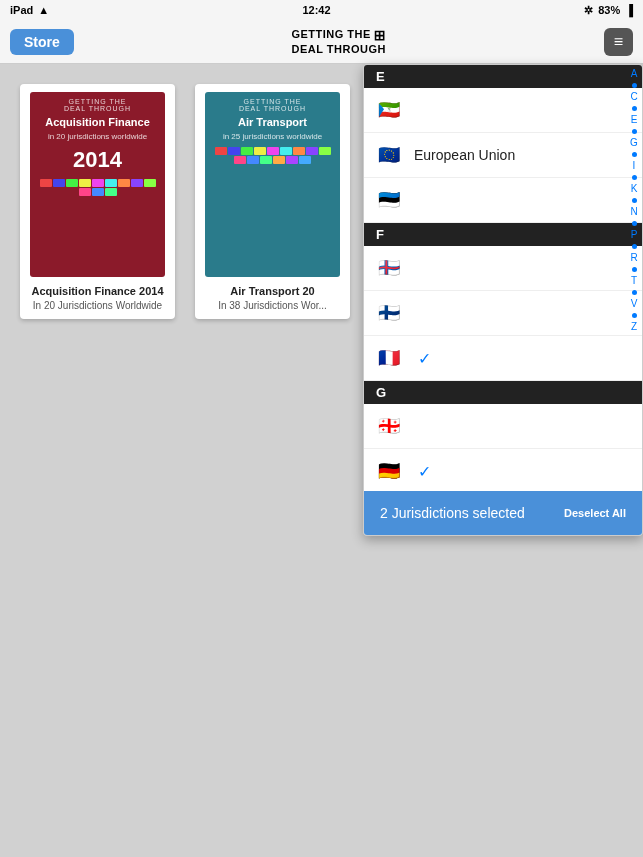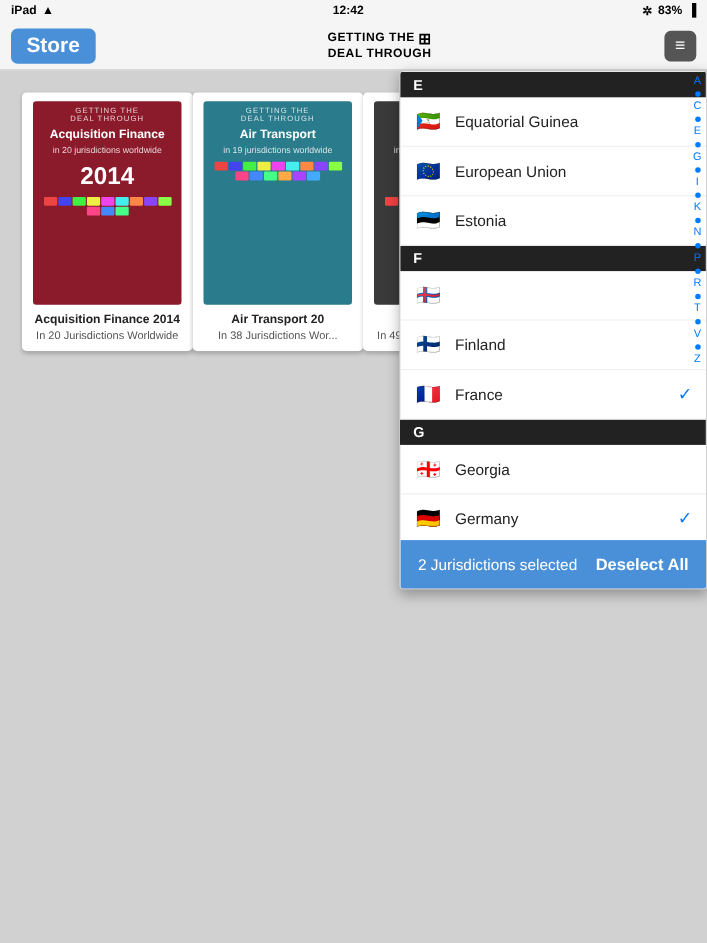--- a/index.html
+++ b/index.html
@@ -35,21 +35,21 @@
       align-items: center;
       justify-content: space-between;
       padding: 0 10px;
     }
     .store-btn {
       background: #4a90d9;
       color: white;
       border: none;
       border-radius: 6px;
       padding: 5px 14px;
-      font-size: 19px;
+      font-size: 14px;
       font-weight: 600;
       cursor: pointer;
     }
     .nav-title {
       display: flex;
       flex-direction: column;
       align-items: center;
       font-size: 11px;
       font-weight: 700;
       letter-spacing: 0.5px;
@@ -84,20 +84,21 @@
       font-size: 12px;
       font-weight: 600;
       cursor: pointer;
     }
 
     
     .main-content {
       display: flex;
       flex-wrap: wrap;
       padding: 20px 20px;
+      gap: 20px;
       width: 100%;
     }
 
     .book-card {
       background: white;
       border-radius: 4px;
       padding: 8px;
       width: 155px;
       box-shadow: 0 2px 4px rgba(0,0,0,0.2);
       display: flex;
@@ -285,21 +286,21 @@
       align-items: center;
       justify-content: space-between;
       padding: 0 16px;
     }
     .jurisdictions-label {
       color: white;
       font-size: 14px;
     }
     .deselect-btn {
       color: white;
-      font-size: 15px;
+      font-size: 11px;
       font-weight: 600;
       background: none;
       border: none;
       cursor: pointer;
     }
   </style>
 </head>
 <body>
 
 <div class="status-bar">
@@ -356,21 +357,21 @@
     </div>
     <div class="book-title">Acquisition Finance 2014</div>
     <div class="book-subtitle">In 20 Jurisdictions Worldwide</div>
   </div>
 
   <div class="book-card">
     <div class="book-cover book-cover-teal">
       <div class="cover-inner">
         <div class="cover-gtdt">GETTING THE<br>DEAL THROUGH</div>
         <div class="cover-book-title">Air Transport</div>
-        <div class="cover-juris">in 19 jurisdictions worldwide</div>
+        <div class="cover-juris">in 25 jurisdictions worldwide</div>
         <div class="cover-flags">
           <div class="mini-flag" style="background:#e44;"></div>
           <div class="mini-flag" style="background:#44e;"></div>
           <div class="mini-flag" style="background:#4e4;"></div>
           <div class="mini-flag" style="background:#ee4;"></div>
           <div class="mini-flag" style="background:#e4e;"></div>
           <div class="mini-flag" style="background:#4ee;"></div>
           <div class="mini-flag" style="background:#f84;"></div>
           <div class="mini-flag" style="background:#84f;"></div>
           <div class="mini-flag" style="background:#8f4;"></div>
@@ -416,60 +417,54 @@
 
 </div>
 
 <div class="dropdown-overlay">
   <div class="country-list">
 
     <div class="section-header">E</div>
 
     <div class="country-item">
       <div class="flag-circle">🇬🇶</div>
-      <span class="country-name">Equatorial Guinea</span>
     </div>
 
     <div class="country-item">
       <div class="flag-circle">🇪🇺</div>
       <span class="country-name">European Union</span>
     </div>
 
     <div class="country-item">
       <div class="flag-circle">🇪🇪</div>
-      <span class="country-name">Estonia</span>
     </div>
 
     <div class="section-header">F</div>
 
     <div class="country-item">
       <div class="flag-circle">🇫🇴</div>
     </div>
 
     <div class="country-item">
       <div class="flag-circle">🇫🇮</div>
-      <span class="country-name">Finland</span>
     </div>
 
     <div class="country-item">
       <div class="flag-circle">🇫🇷</div>
-      <span class="country-name">France</span>
       <span class="check-mark">✓</span>
     </div>
 
     <div class="section-header">G</div>
 
     <div class="country-item">
       <div class="flag-circle">🇬🇪</div>
-      <span class="country-name">Georgia</span>
     </div>
 
     <div class="country-item">
       <div class="flag-circle">🇩🇪</div>
-      <span class="country-name">Germany</span>
       <span class="check-mark">✓</span>
     </div>
 
     <div class="country-item">
       <div class="flag-circle">🇬🇭</div>
       <span class="country-name">Ghana</span>
     </div>
 
   </div>
 

